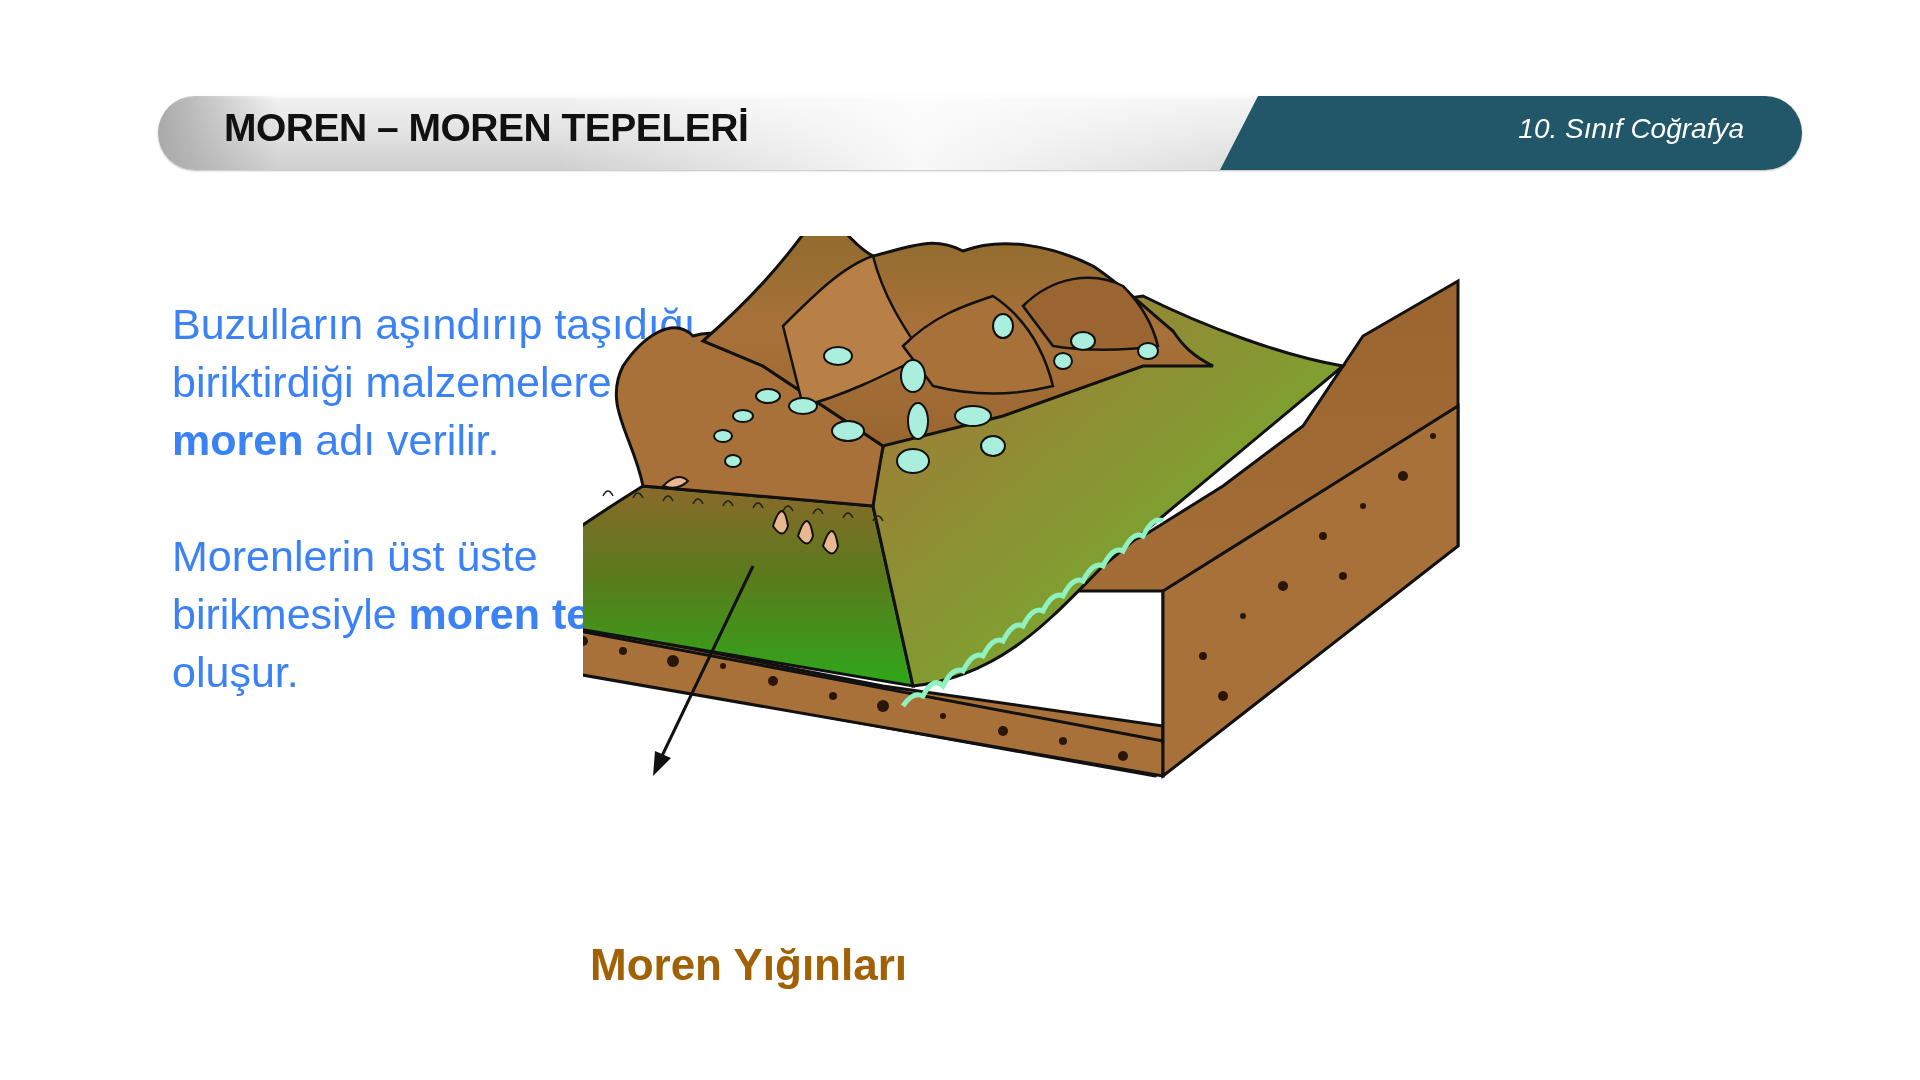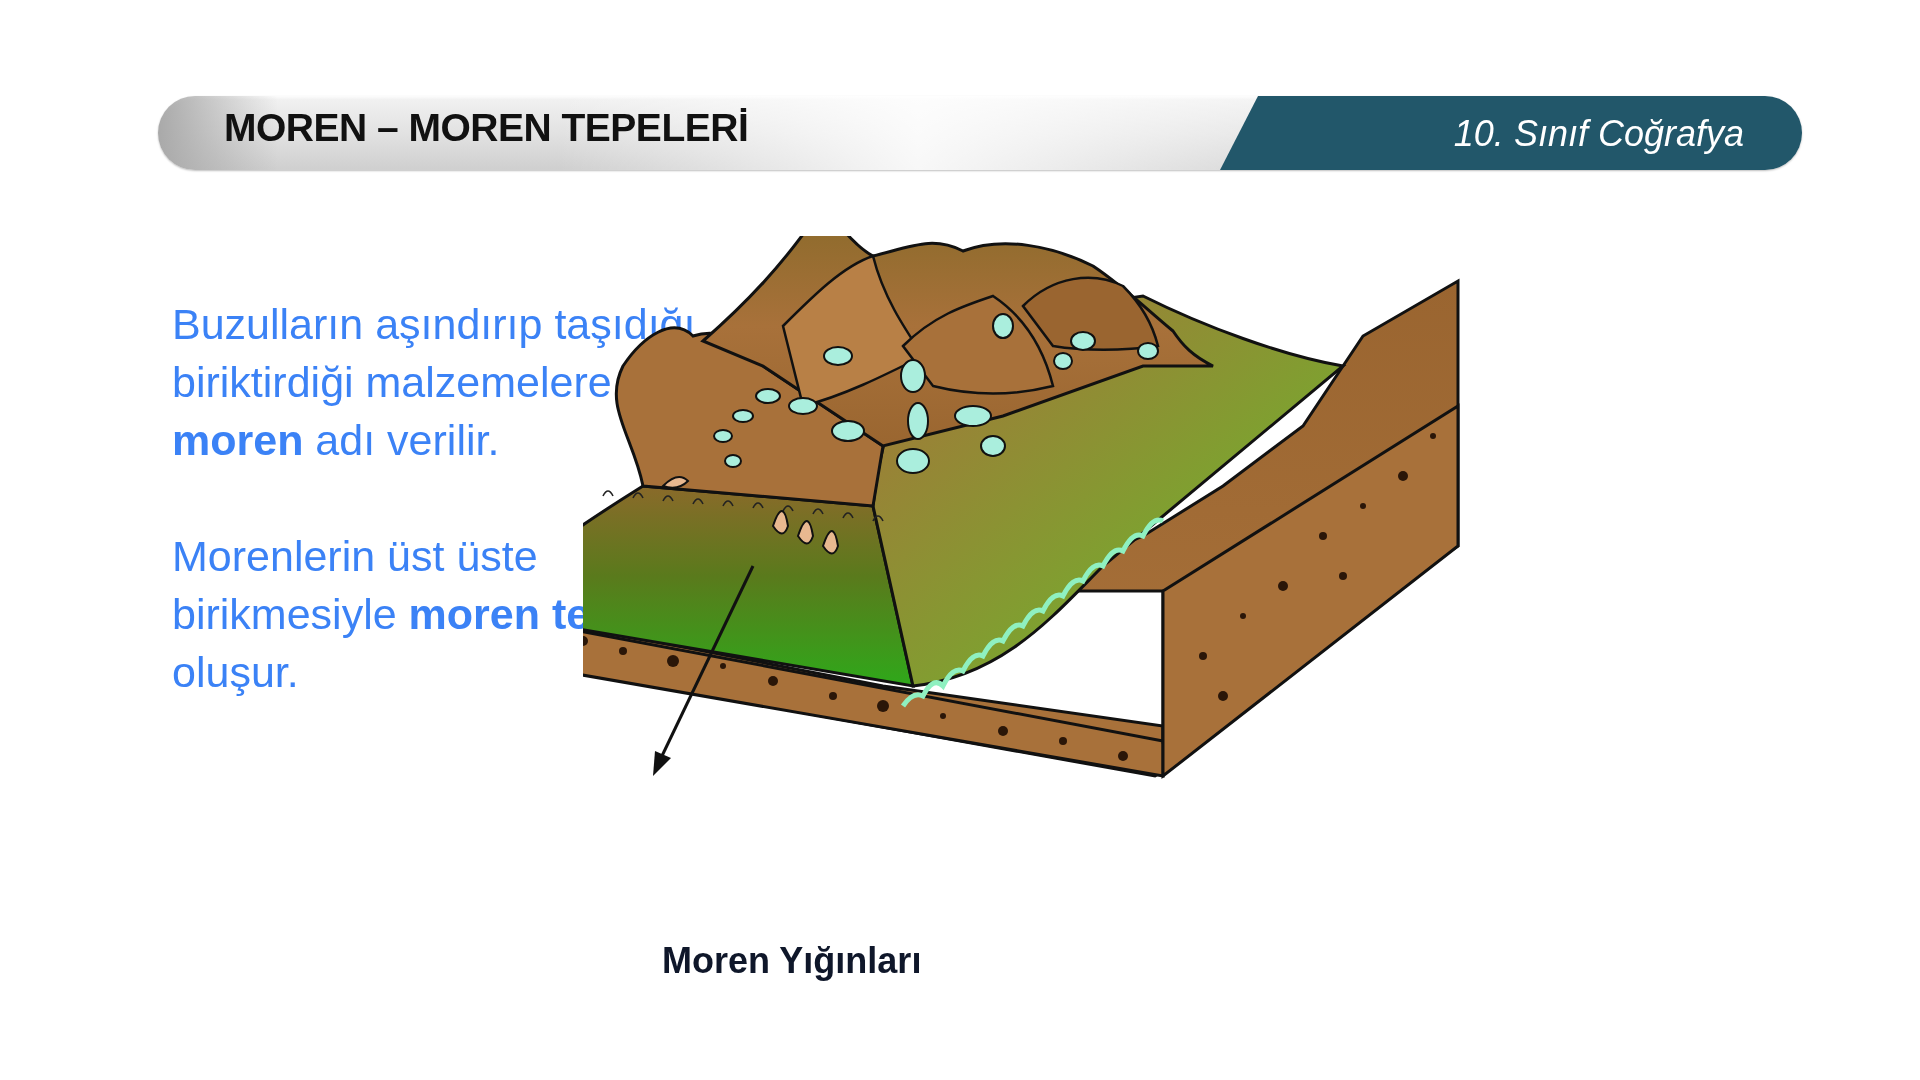--- a/index.html
+++ b/index.html
@@ -29,35 +29,35 @@
       background: #22576a;
       clip-path: polygon(38px 0, 100% 0, 100% 100%, 0 100%);
     }
     .header-title {
       position: absolute; left: 66px; top: 10px;
       font-size: 39px; font-weight: bold; color: #111111;
       letter-spacing: -0.5px; white-space: nowrap;
     }
     .header-subject {
       position: absolute; right: 58px; top: 17px;
-      font-size: 36px; font-style: italic; color: #ffffff; white-space: nowrap;
+      font-size: 28px; font-style: italic; color: #ffffff; white-space: nowrap;
     }
     .body-text {
       position: absolute; left: 172px; top: 295px; width: 560px;
       font-size: 43px; line-height: 58px; color: #3b82f6;
     }
     .body-text p { margin: 0; }
     .body-text p + p { margin-top: 58px; }
     .body-text b { font-weight: bold; }
     .illustration {
       position: absolute; left: 583px; top: 236px; width: 1215px; height: 720px;
     }
     .caption {
-      position: absolute; left: 662px; top: 940px;
-      font-size: 36px; font-weight: bold; color: #0f172a; white-space: nowrap;
+      position: absolute; left: 590px; top: 940px;
+      font-size: 44px; font-weight: bold; color: #a16207; white-space: nowrap;
     }
   </style>
 </head>
 <body>
 
 <div class="header-bar">
   <div class="left-shade"></div>
   <div class="mid-shine"></div>
   <div class="header-teal">
     <span class="header-subject">10. Sınıf Coğrafya</span>

